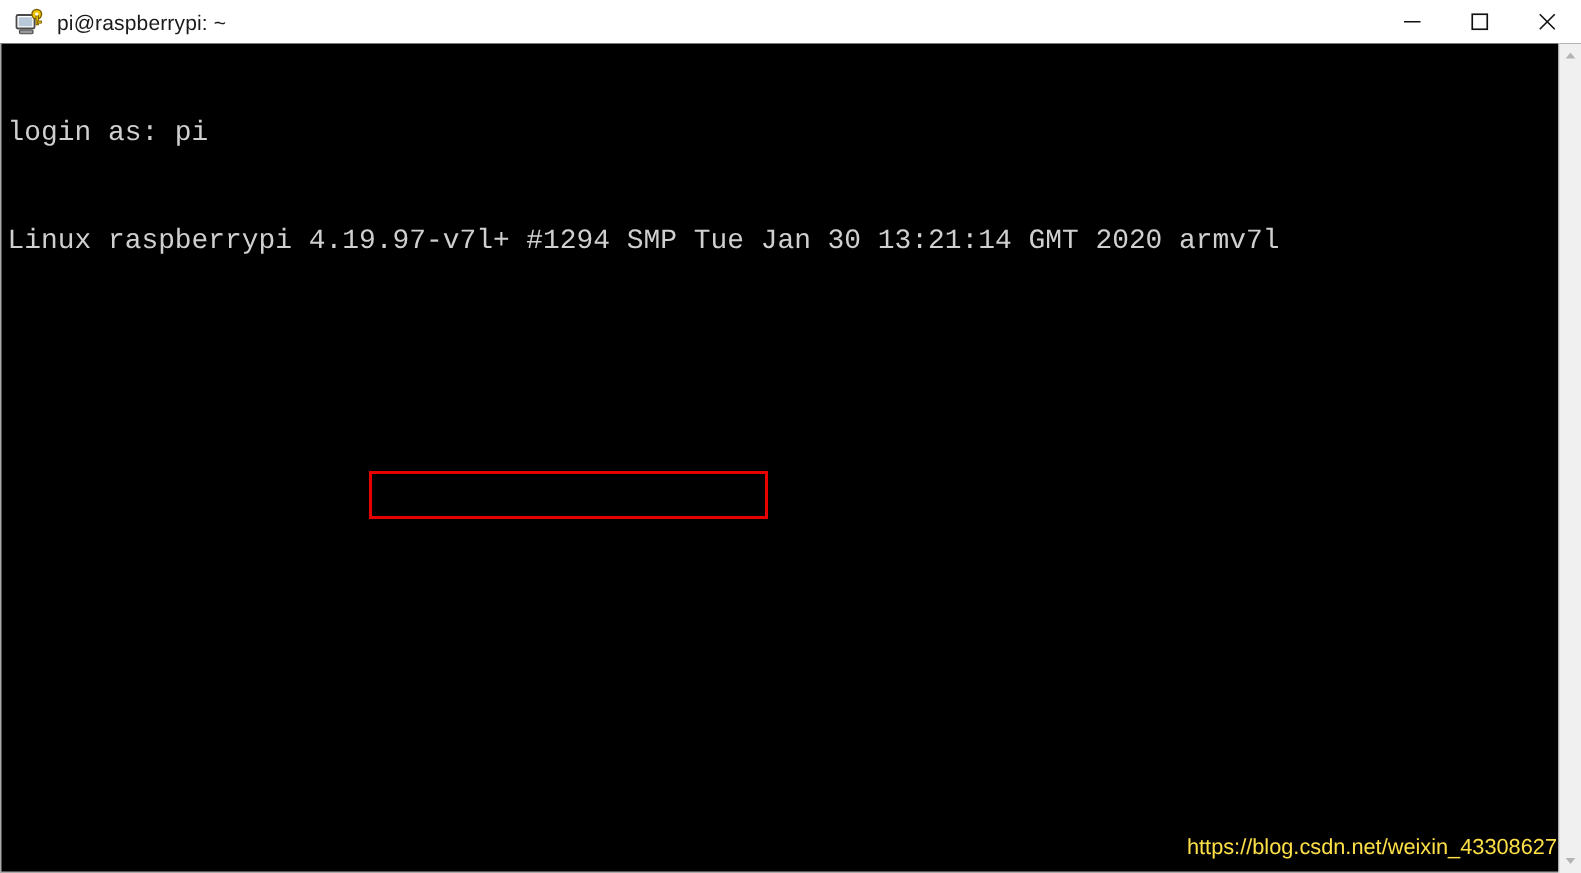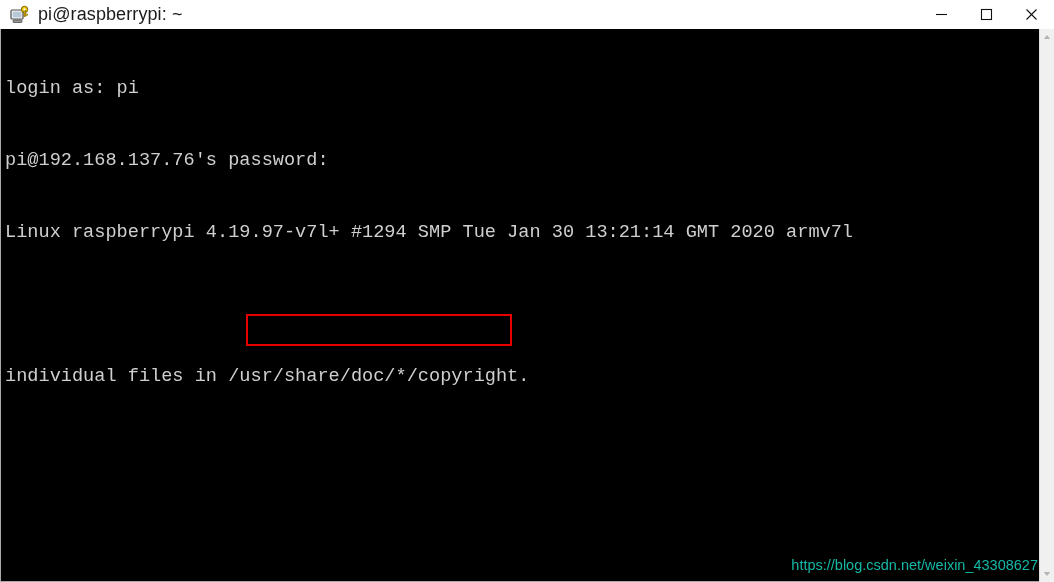--- a/index.html
+++ b/index.html
@@ -35,21 +35,21 @@
   }
   #title-icon {
     width: 22px;
     height: 22px;
     margin-left: 9px;
     margin-right: 7px;
     flex: none;
     position: relative;
   }
   #title-text {
-    font-size: 18px;
+    font-size: 14px;
     color: #1b1b1b;
     font-family: "Liberation Sans", sans-serif;
     letter-spacing: 0.1px;
     white-space: nowrap;
   }
   #winbtns {
     position: absolute;
     right: 0; top: 0;
     height: 29px;
     display: flex;
@@ -103,21 +103,21 @@
     pointer-events: none;
   }
 
   
   #watermark {
     position: absolute;
     right: 16px;
     bottom: 8px;
     font-family: "Liberation Sans", sans-serif;
     font-size: 14.5px;
-    color: #14b8a6;
+    color: #fde047;
     white-space: nowrap;
   }
 
   
   #scrollbar {
     position: absolute;
     right: 0;
     top: 29px;
     width: 15px;
     height: 553px;
@@ -180,24 +180,22 @@
           <line x1="1.5" y1="1.5" x2="11.5" y2="11.5" stroke="#101010" stroke-width="1.1"></line>
           <line x1="11.5" y1="1.5" x2="1.5" y2="11.5" stroke="#101010" stroke-width="1.1"></line>
         </svg>
       </div>
     </div>
   </div>
 
   <div id="terminal">
     <div id="term-text">
       <div class="line">login as: pi</div>
-      <div class="line">pi@192.168.137.76's password:</div>
       <div class="line">Linux raspberrypi 4.19.97-v7l+ #1294 SMP Tue Jan 30 13:21:14 GMT 2020 armv7l</div>
       <div class="line"></div>
-      <div class="line">individual files in /usr/share/doc/*/copyright.</div>
       <div class="line"></div>
       
       
       
       
     </div>
 
     <div id="redbox"></div>
 
     <div id="watermark">https://blog.csdn.net/weixin_43308627</div>

